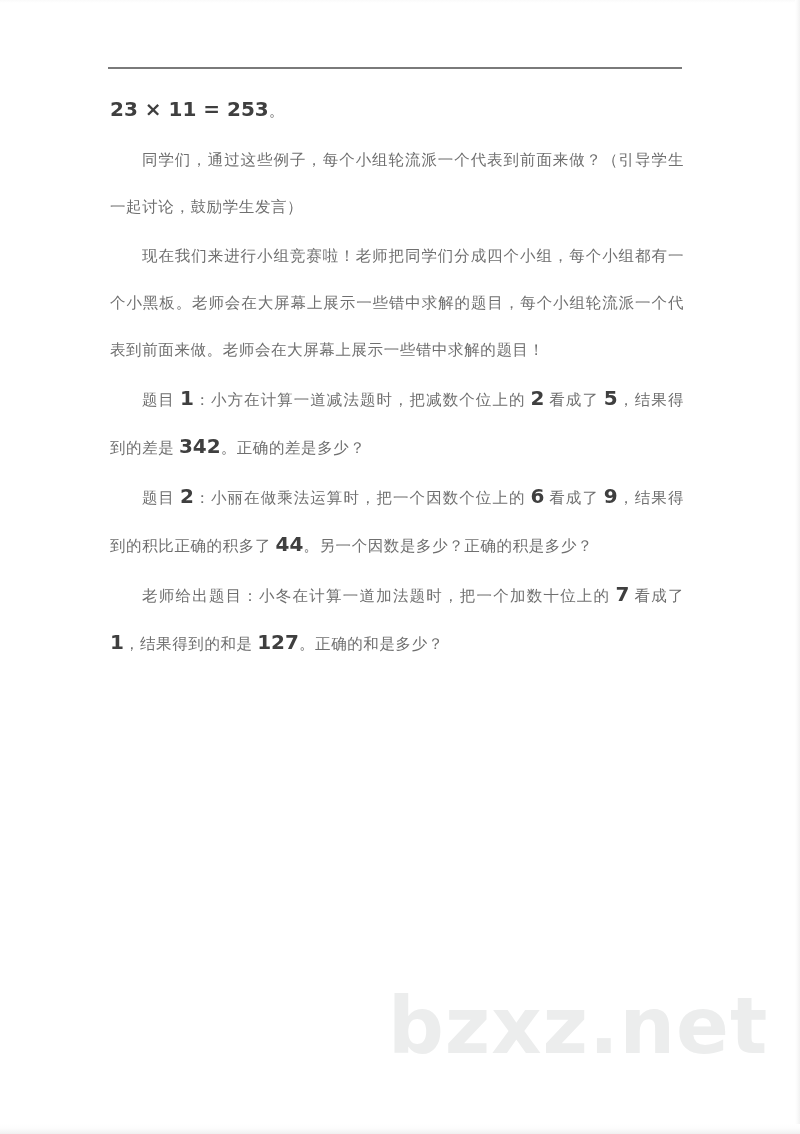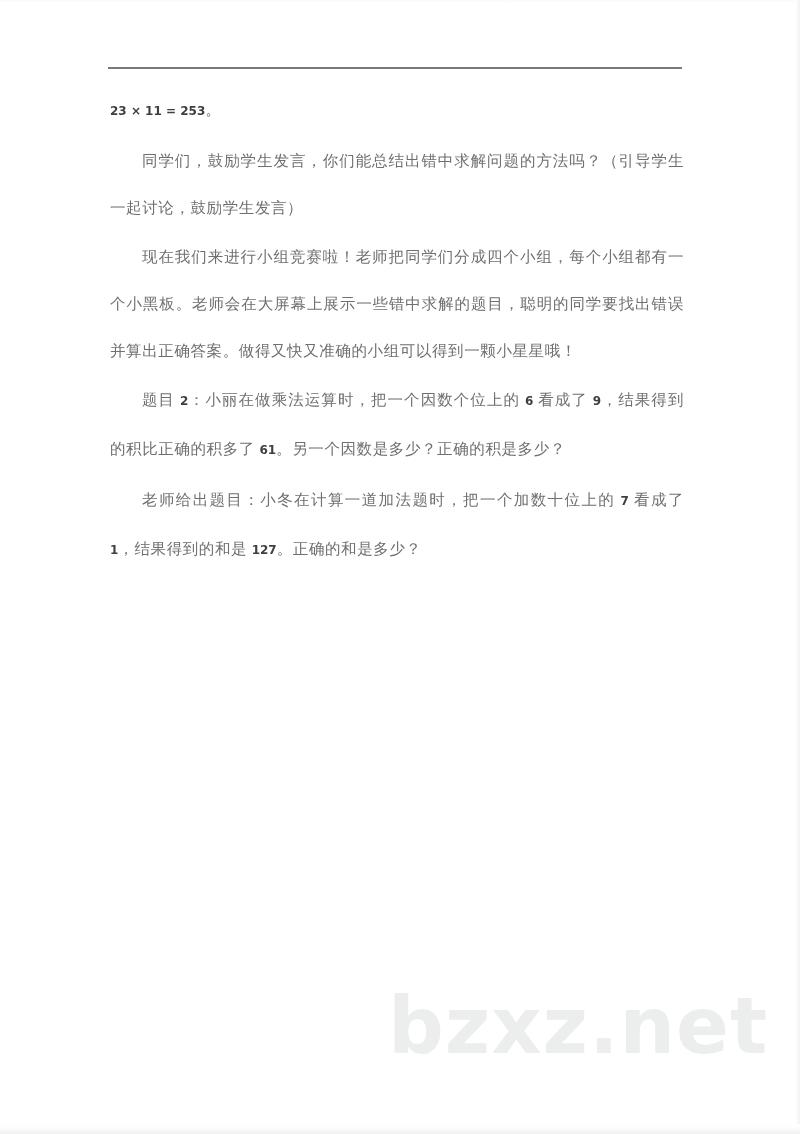--- a/index.html
+++ b/index.html
@@ -107,49 +107,50 @@
 
   
   .gap-0  { margin-top: 0px; }
   .gap-m  { margin-top: 2px; }
 
   
   .num {
     color: #3f3f3f;
     font-family: "DejaVu Sans", "Liberation Sans", sans-serif;
     font-weight: 700;
-    font-size: 12px;
+    font-size: 20px;
     letter-spacing: 0;
   }
 </style>
 </head>
 <body>
 
 <div class="page">
 
   <div class="page-edge-top"></div>
   <div class="page-edge-right"></div>
   <div class="page-edge-bottom"></div>
 
   <div class="hrule"></div>
 
   <div class="watermark">bzxz.net</div>
 
   <div class="content">
 
     <p class="para gap-0"><span class="num">23 × 11 = 253</span>。</p>
 
-    <p class="para indent gap-m">同学们，鼓励学生发言，你们能总结出错中求解问题的方法吗？（引导学生一起讨论，鼓励学生发言）</p>
+    <p class="para indent gap-m">同学们，通过这些例子，每个小组轮流派一个代表到前面来做？（引导学生一起讨论，鼓励学生发言）</p>
 
 
 
-    <p class="para indent gap-m">现在我们来进行小组竞赛啦！老师把同学们分成四个小组，每个小组都有一个小黑板。老师会在大屏幕上展示一些错中求解的题目，聪明的同学要找出错误并算出正确答案。做得又快又准确的小组可以得到一颗小星星哦！</p>
+    <p class="para indent gap-m">现在我们来进行小组竞赛啦！老师把同学们分成四个小组，每个小组都有一个小黑板。老师会在大屏幕上展示一些错中求解的题目，每个小组轮流派一个代表到前面来做。老师会在大屏幕上展示一些错中求解的题目！</p>
 
+    <p class="para indent gap-m">题目 <span class="num">1</span>：小方在计算一道减法题时，把减数个位上的 <span class="num">2</span> 看成了 <span class="num">5</span>，结果得到的差是 <span class="num">342</span>。正确的差是多少？</p>
 
-    <p class="para indent gap-m">题目 <span class="num">2</span>：小丽在做乘法运算时，把一个因数个位上的 <span class="num">6</span> 看成了 <span class="num">9</span>，结果得到的积比正确的积多了 <span class="num">61</span>。另一个因数是多少？正确的积是多少？</p>
+    <p class="para indent gap-m">题目 <span class="num">2</span>：小丽在做乘法运算时，把一个因数个位上的 <span class="num">6</span> 看成了 <span class="num">9</span>，结果得到的积比正确的积多了 <span class="num">44</span>。另一个因数是多少？正确的积是多少？</p>
 
 
 
     <p class="para indent gap-m">老师给出题目：小冬在计算一道加法题时，把一个加数十位上的 <span class="num">7</span> 看成了 <span class="num">1</span>，结果得到的和是 <span class="num">127</span>。正确的和是多少？</p>
 
 
   </div>
 </div>
 
 </body></html>

